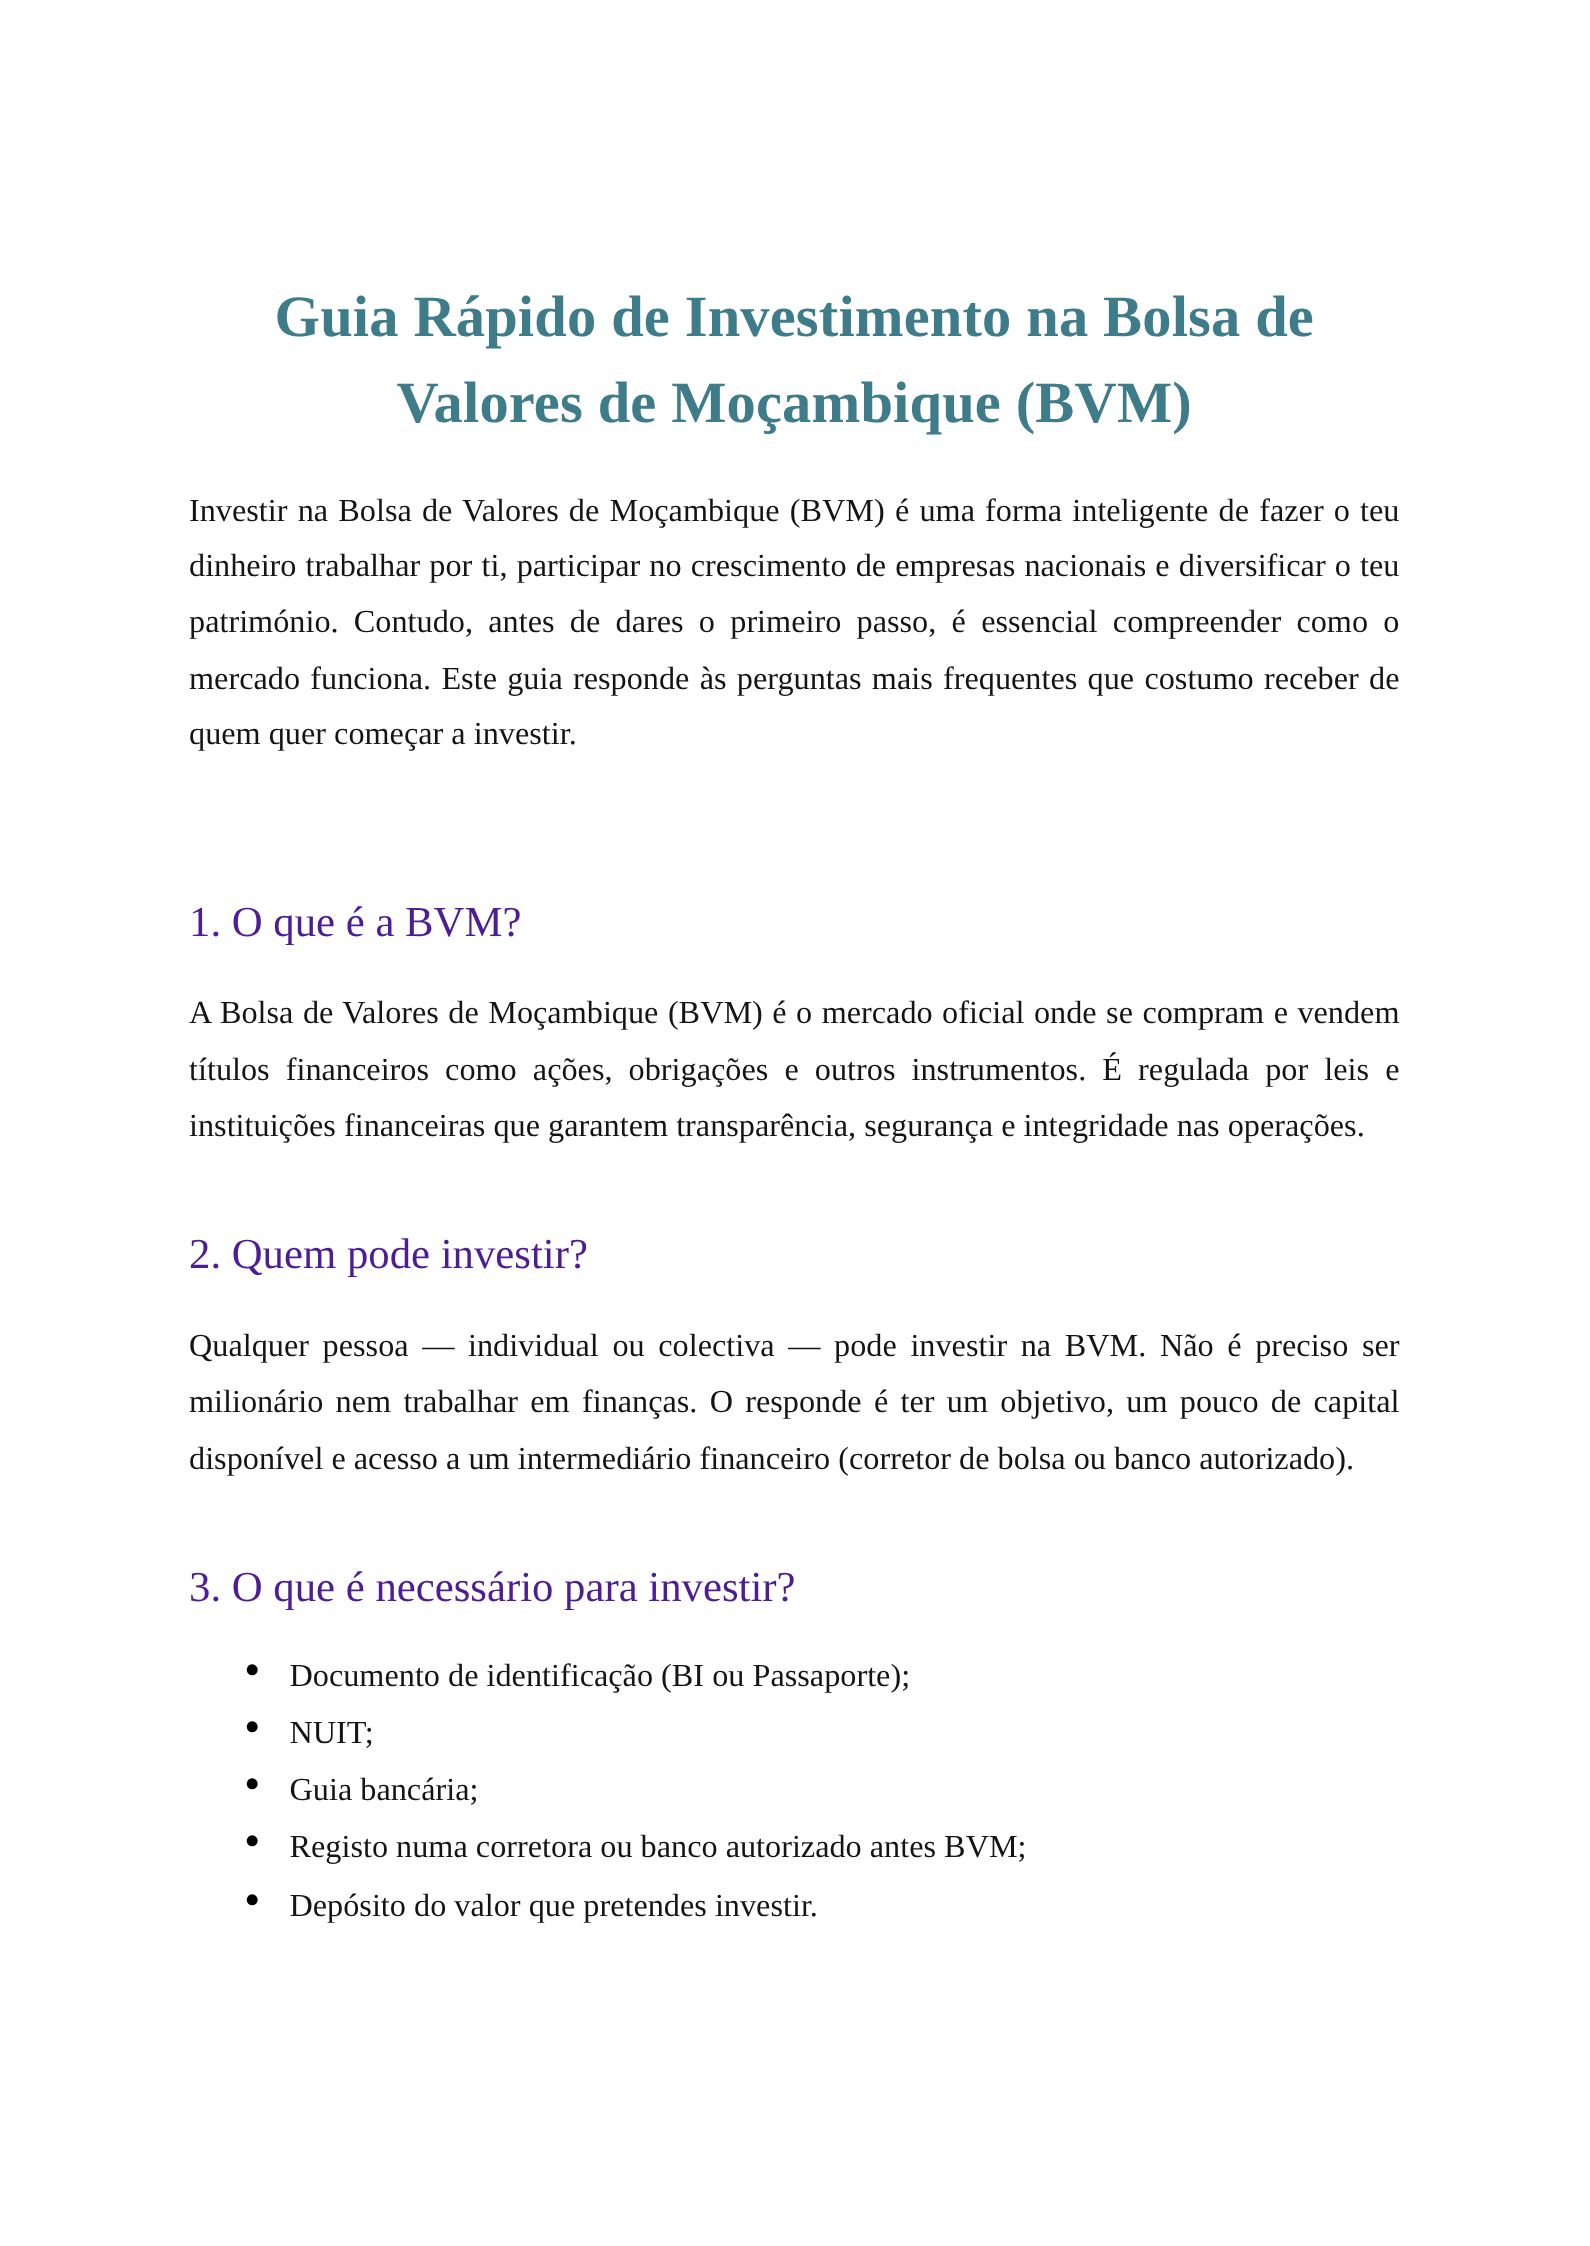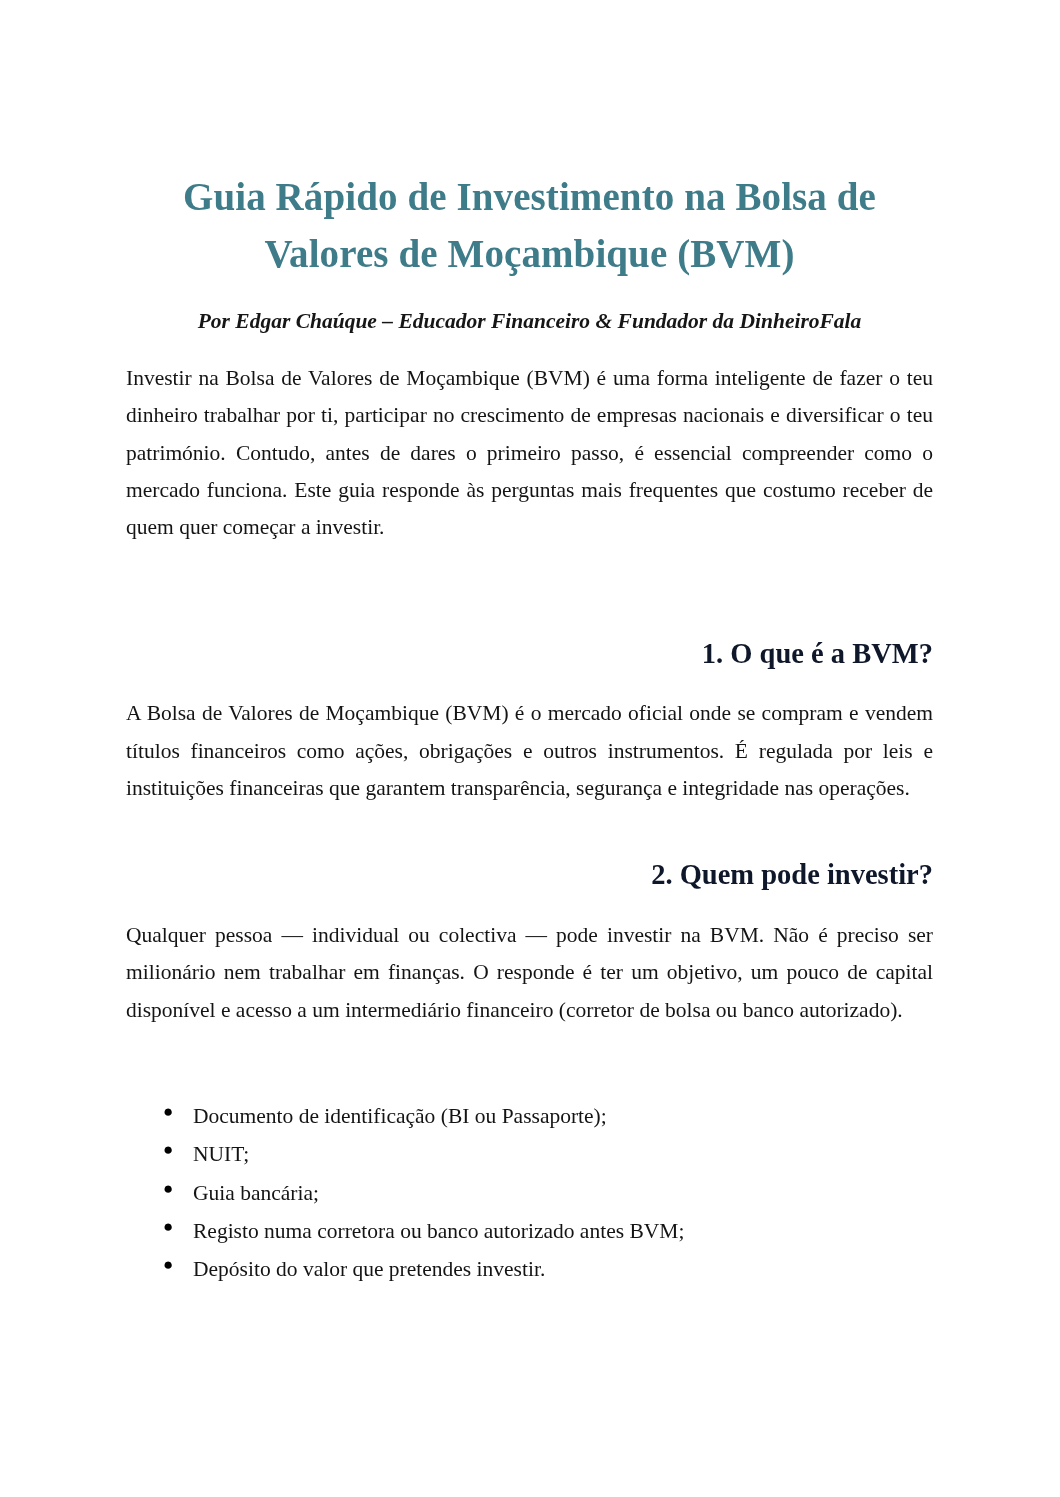--- a/index.html
+++ b/index.html
@@ -17,21 +17,21 @@
     background: #ffffff;
     overflow: hidden;
     box-sizing: border-box;
     font-family: "Liberation Serif", "DejaVu Serif", serif;
     color: #000000;
   }
 
   .content {
     position: absolute;
     left: 126px;
-    top: 0;
+    top: 15px;
     width: 807px;
   }
 
   
   .doc-title {
     margin: 0;
     padding-top: 168px;
     font-size: 39px;
     line-height: 1.47;
     font-weight: bold;
@@ -69,23 +69,23 @@
   
   .spacer-par {
     height: 88px;
   }
 
   
   .sec-heading {
     margin: 0;
     font-size: 28.5px;
     line-height: 1.35;
-    font-weight: bold;
-    text-align: right;
-    color: #0f172a;
+    font-weight: normal;
+    text-align: left;
+    color: #4c1d95;
   }
 
   .sec-body {
     padding-top: 22px;
   }
 
   .sec-gap {
     height: 49px;
   }
 
@@ -118,38 +118,38 @@
   }
 </style>
 </head>
 <body>
 
 <div class="page">
   <div class="content">
 
     <h1 class="doc-title">Guia Rápido de Investimento na Bolsa de Valores de Moçambique (BVM)</h1>
 
-    <p class="byline">Por Edgar Chaúque – Educador Financeiro &amp; Fundador da DinheiroFala</p>
 
     <p class="body-par intro">Investir na Bolsa de Valores de Moçambique (BVM) é uma forma inteligente de fazer o teu dinheiro trabalhar por ti, participar no crescimento de empresas nacionais e diversificar o teu património. Contudo, antes de dares o primeiro passo, é essencial compreender como o mercado funciona. Este guia responde às perguntas mais frequentes que costumo receber de quem quer começar a investir.</p>
 
     <div class="spacer-par"></div>
 
     <h2 class="sec-heading">1. O que é a BVM?</h2>
 
     <p class="body-par sec-body">A Bolsa de Valores de Moçambique (BVM) é o mercado oficial onde se compram e vendem títulos financeiros como ações, obrigações e outros instrumentos. É regulada por leis e instituições financeiras que garantem transparência, segurança e integridade nas operações.</p>
 
     <div class="sec-gap"></div>
 
     <h2 class="sec-heading">2. Quem pode investir?</h2>
 
     <p class="body-par sec-body">Qualquer pessoa — individual ou colectiva — pode investir na BVM. Não é preciso ser milionário nem trabalhar em finanças. O responde é ter um objetivo, um pouco de capital disponível e acesso a um intermediário financeiro (corretor de bolsa ou banco autorizado).</p>
 
     <div class="sec-gap"></div>
 
+    <h2 class="sec-heading">3. O que é necessário para investir?</h2>
 
 
     <ul class="req-list">
       <li>
         <span class="bullet">●</span>
         <span>Documento de identificação (BI ou Passaporte);</span>
       </li>
       <li>
         <span class="bullet">●</span>
         <span>NUIT;</span>

